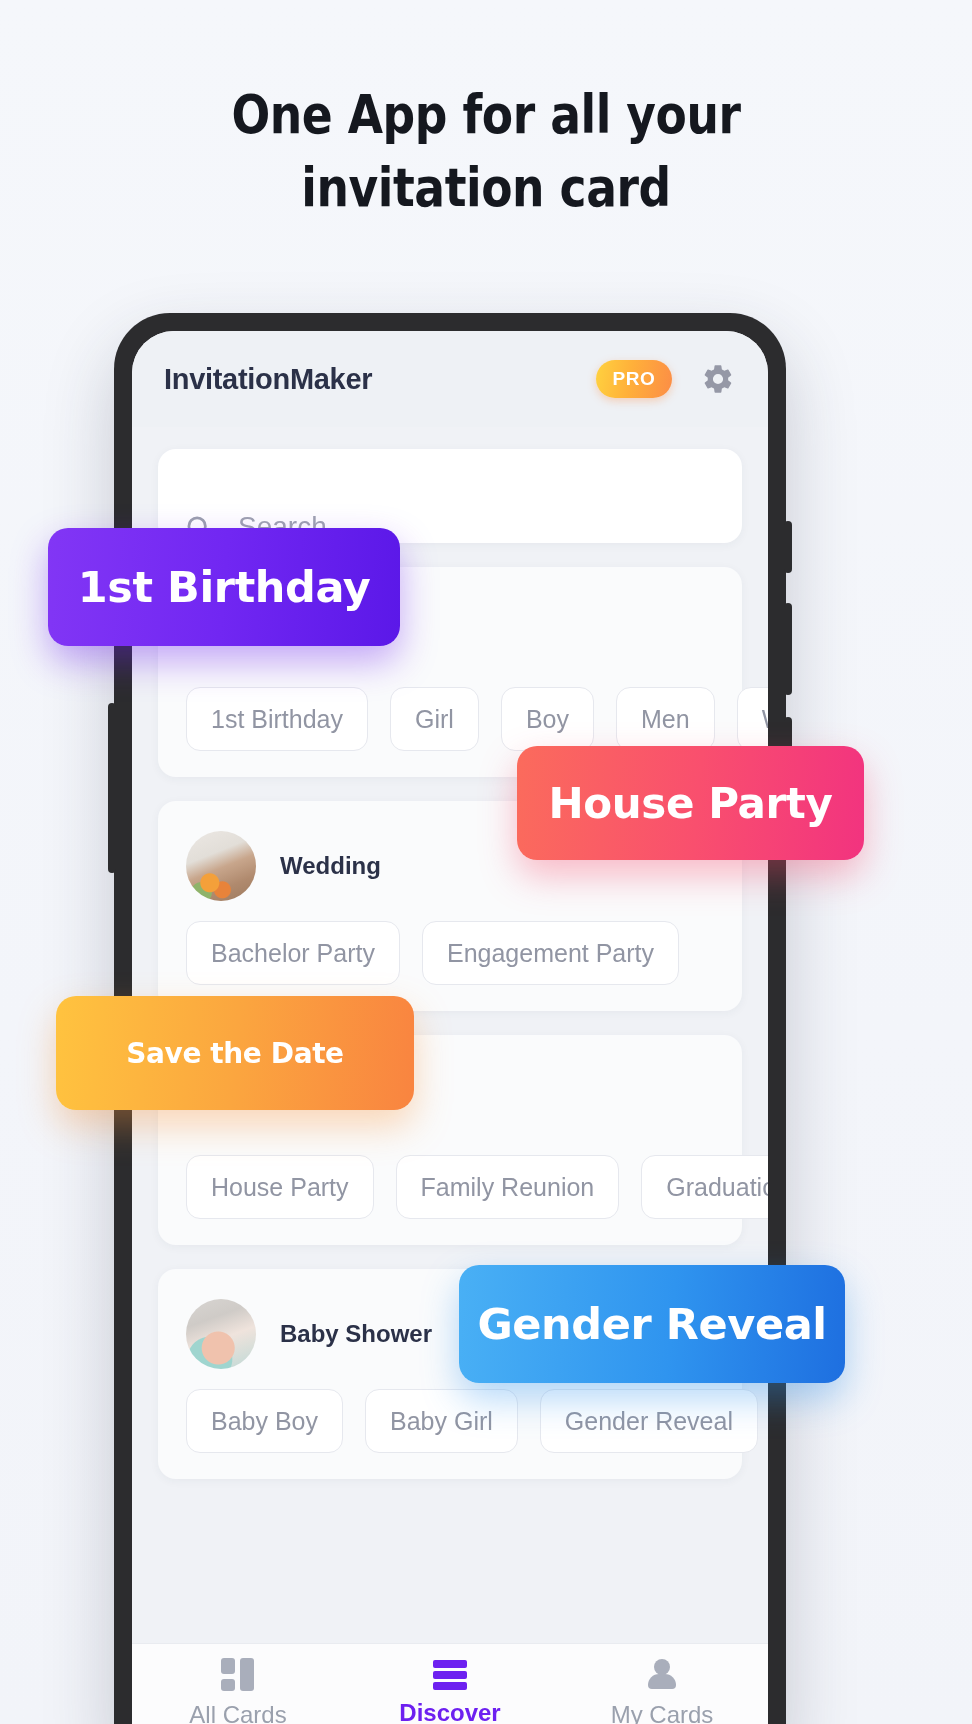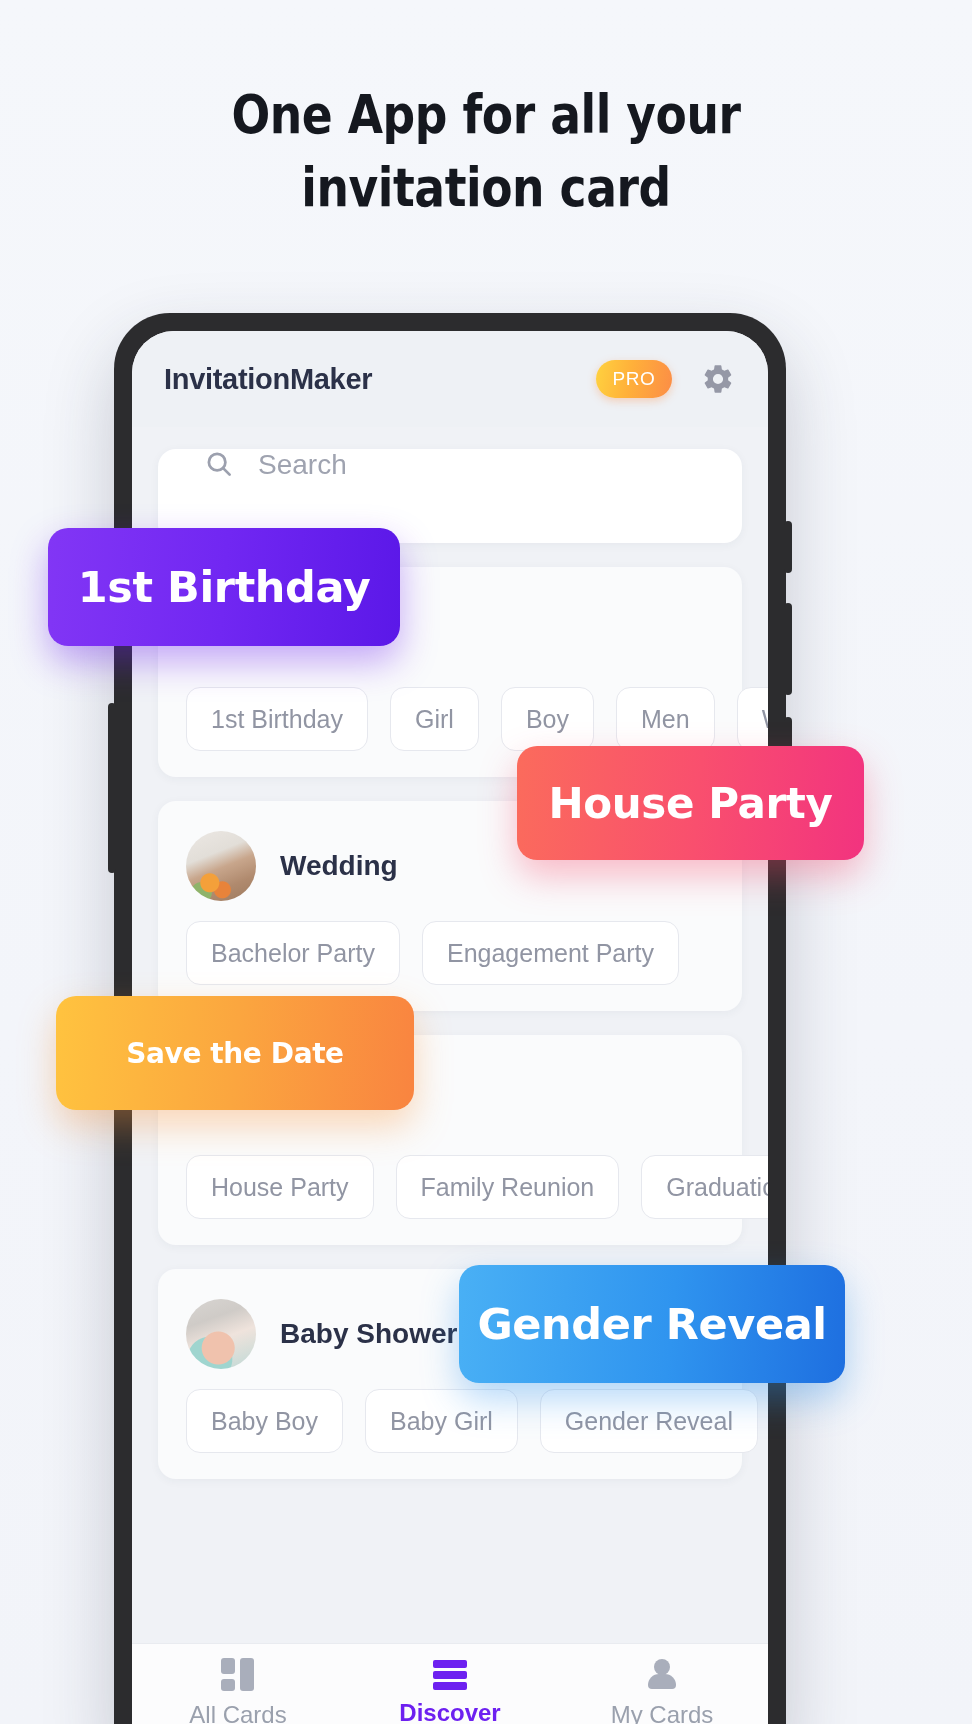--- a/index.html
+++ b/index.html
@@ -73,46 +73,46 @@
     letter-spacing: -0.3px;
     flex: 1;
   }
   .pro-badge {
     display: flex; align-items: center; justify-content: center;
     width: 76px; height: 38px;
     border-radius: 20px;
     background: linear-gradient(100deg, #ffd23f 0%, #ffb03a 45%, #fc8d46 100%);
     color: #ffffff;
     font-size: 19px;
-    font-weight: 400;
+    font-weight: 700;
     letter-spacing: 0.6px;
     box-shadow: 0 3px 8px rgba(252,141,70,.35);
   }
   .gear-icon {
     margin-left: 28px;
     width: 36px; height: 36px;
     display: flex; align-items: center; justify-content: center;
   }
   .gear-icon svg { width: 34px; height: 34px; fill: #9598a6; }
 
   
   .content {
     padding: 0 26px;
     height: calc(100% - 96px - 100px);
     overflow: hidden;
     background: #f0f2f6;
   }
 
   .search-bar {
-    display: flex; align-items: flex-start;
+    display: flex; align-items: flex-end;
     height: 94px;
     margin-top: 22px;
     background: #ffffff;
     border-radius: 18px;
-    padding: 0 46px;
+    padding: 0 26px;
     box-shadow: 0 2px 10px rgba(40,50,80,.05);
   }
   .search-bar svg { width: 30px; height: 30px; stroke: #9ca0ae; fill: none; stroke-width: 2.2; }
   .search-placeholder {
     margin-left: 24px;
     font-size: 28px;
     color: #9fa3b0;
   }
 
   .section-card {
@@ -142,21 +142,21 @@
       linear-gradient(158deg, #ece8e4 0%, #e2ded8 34%, #c8a68c 52%, #b08a6e 74%, #9d7a5e 100%);
   }
   .thumb-baby {
     background:
       radial-gradient(circle at 46% 70%, #f0c2ad 0 16px, transparent 17px),
       radial-gradient(circle at 34% 86%, #9fd5cf 0 22px, transparent 23px),
       linear-gradient(160deg, #d8d5d2 0%, #cfcbc7 30%, #efe3dc 55%, #bfd9d6 100%);
   }
   .section-title {
     margin-left: 24px;
-    font-size: 28px;
+    font-size: 24px;
     font-weight: 700;
     color: #2b3148;
   }
 
   .chip-row {
     display: flex;
     gap: 22px;
     padding: 14px 28px 0 28px;
     white-space: nowrap;
   }

